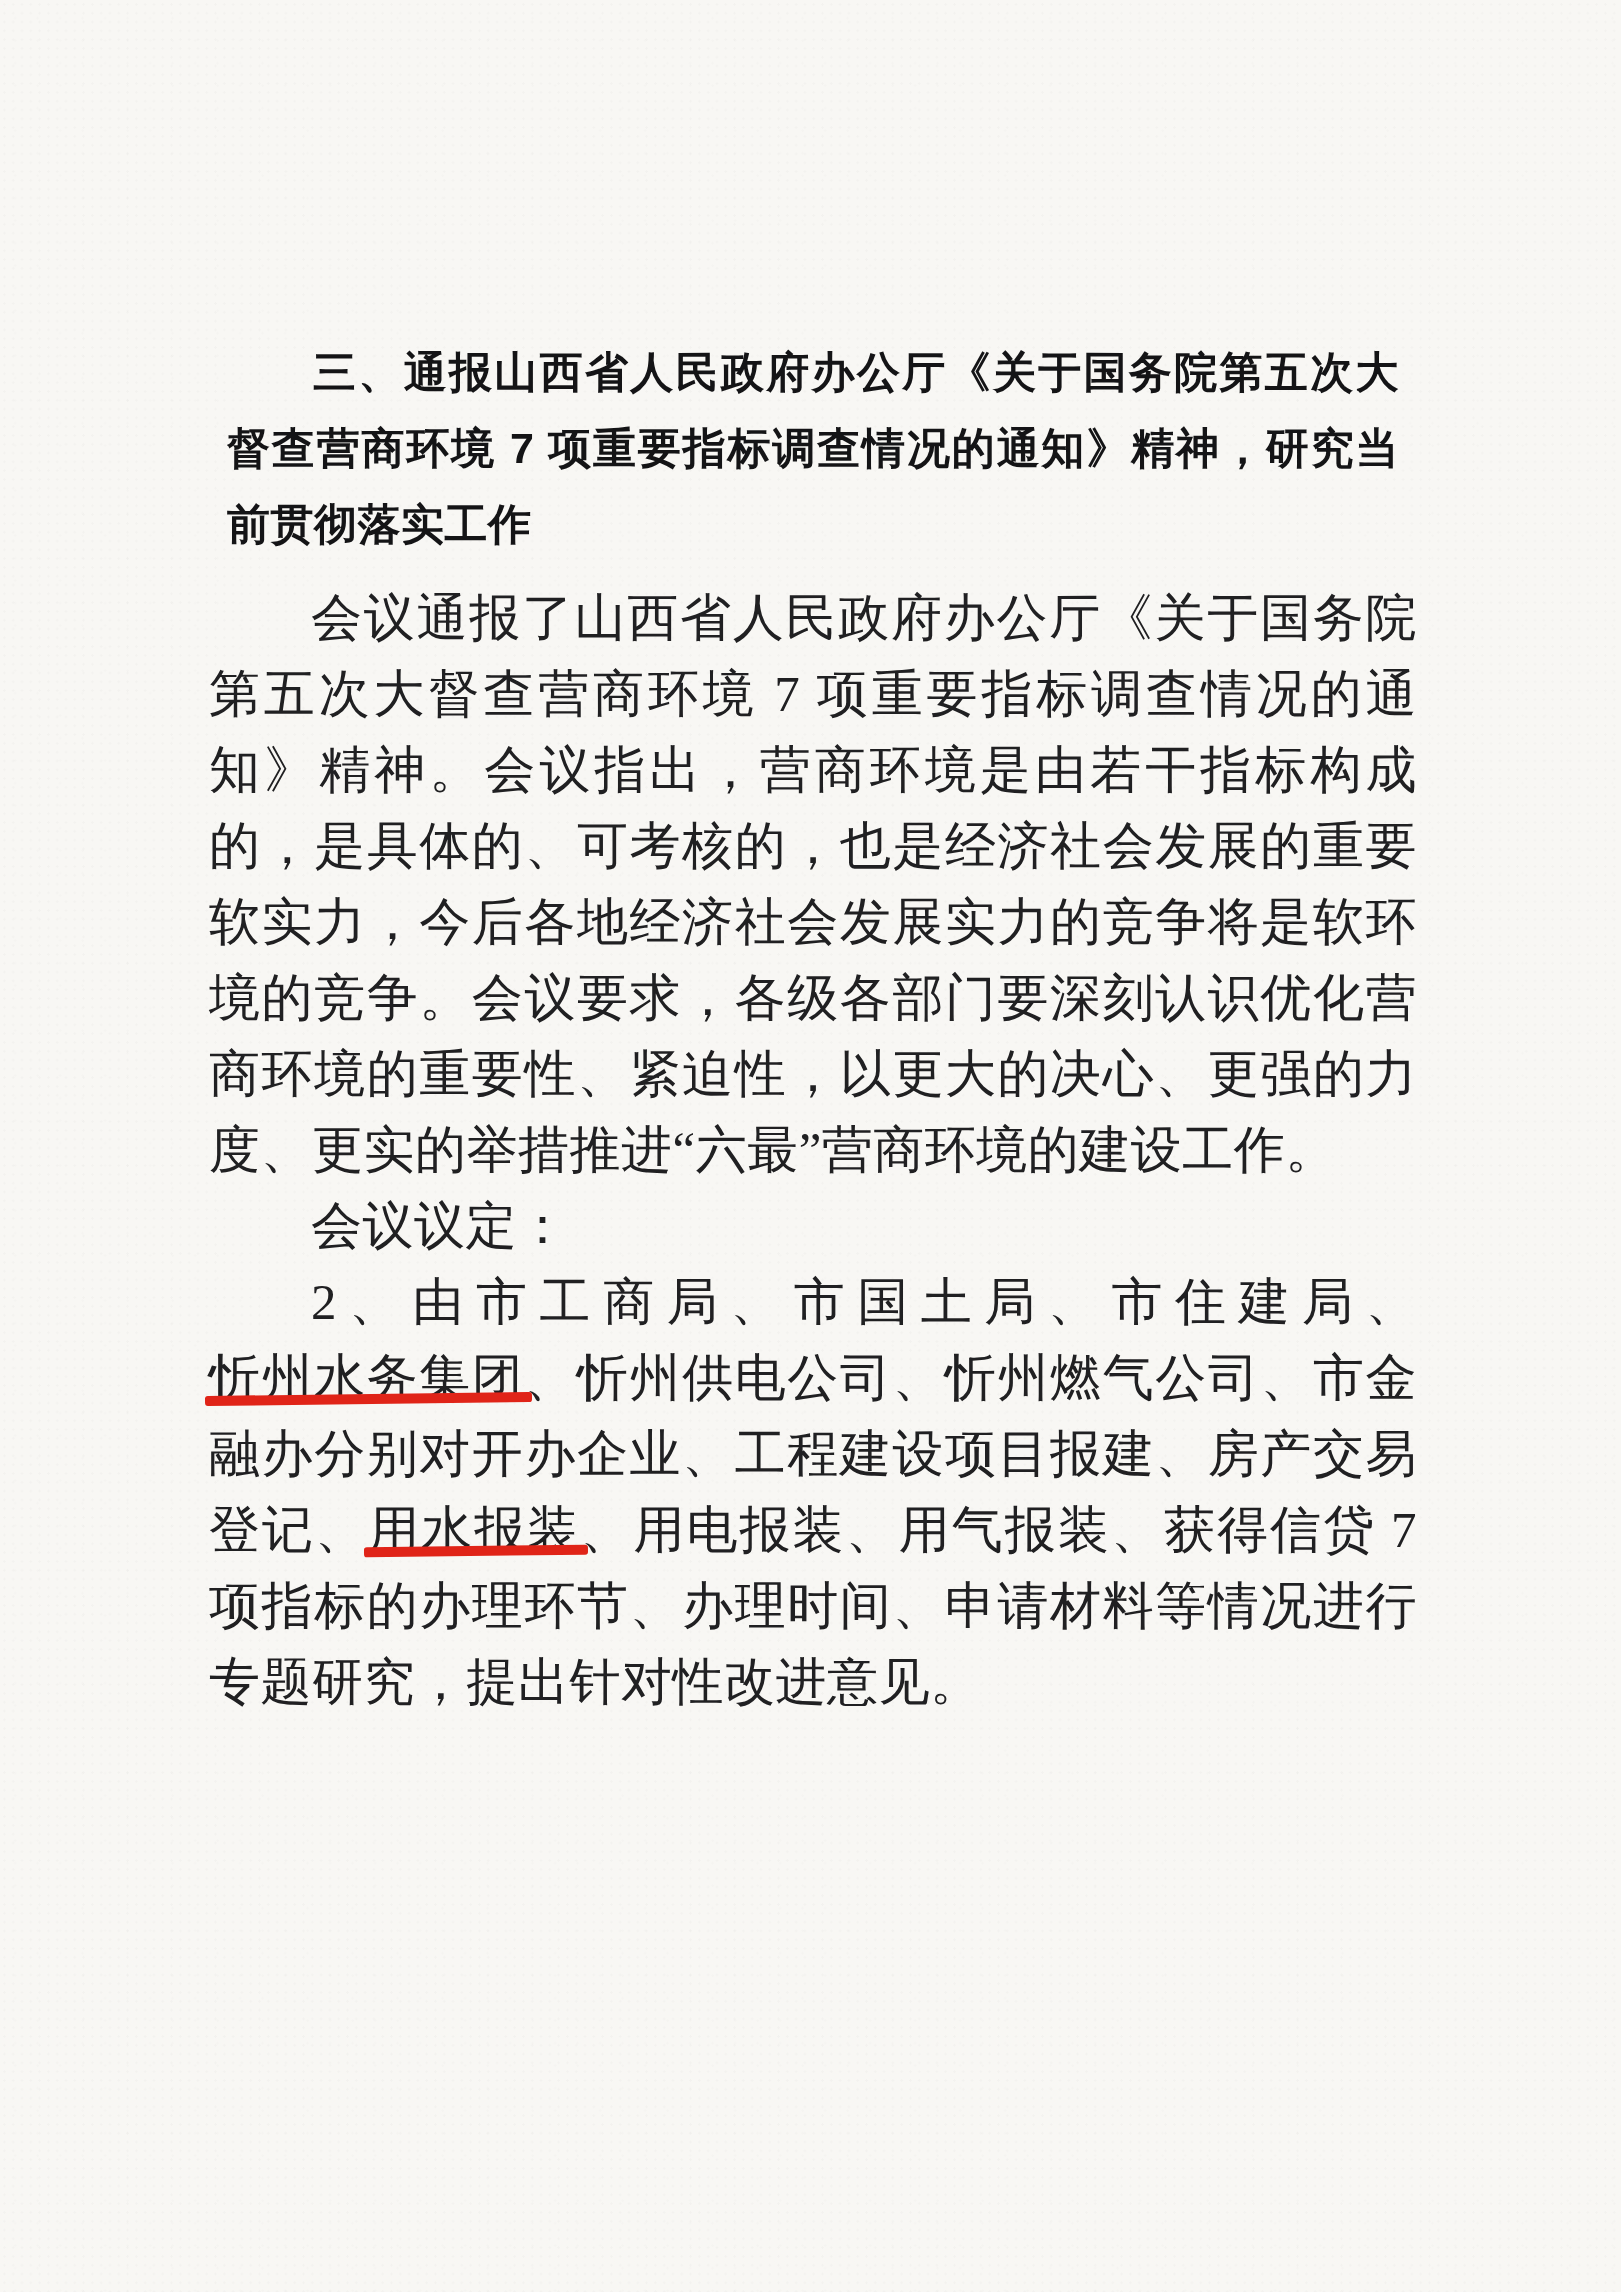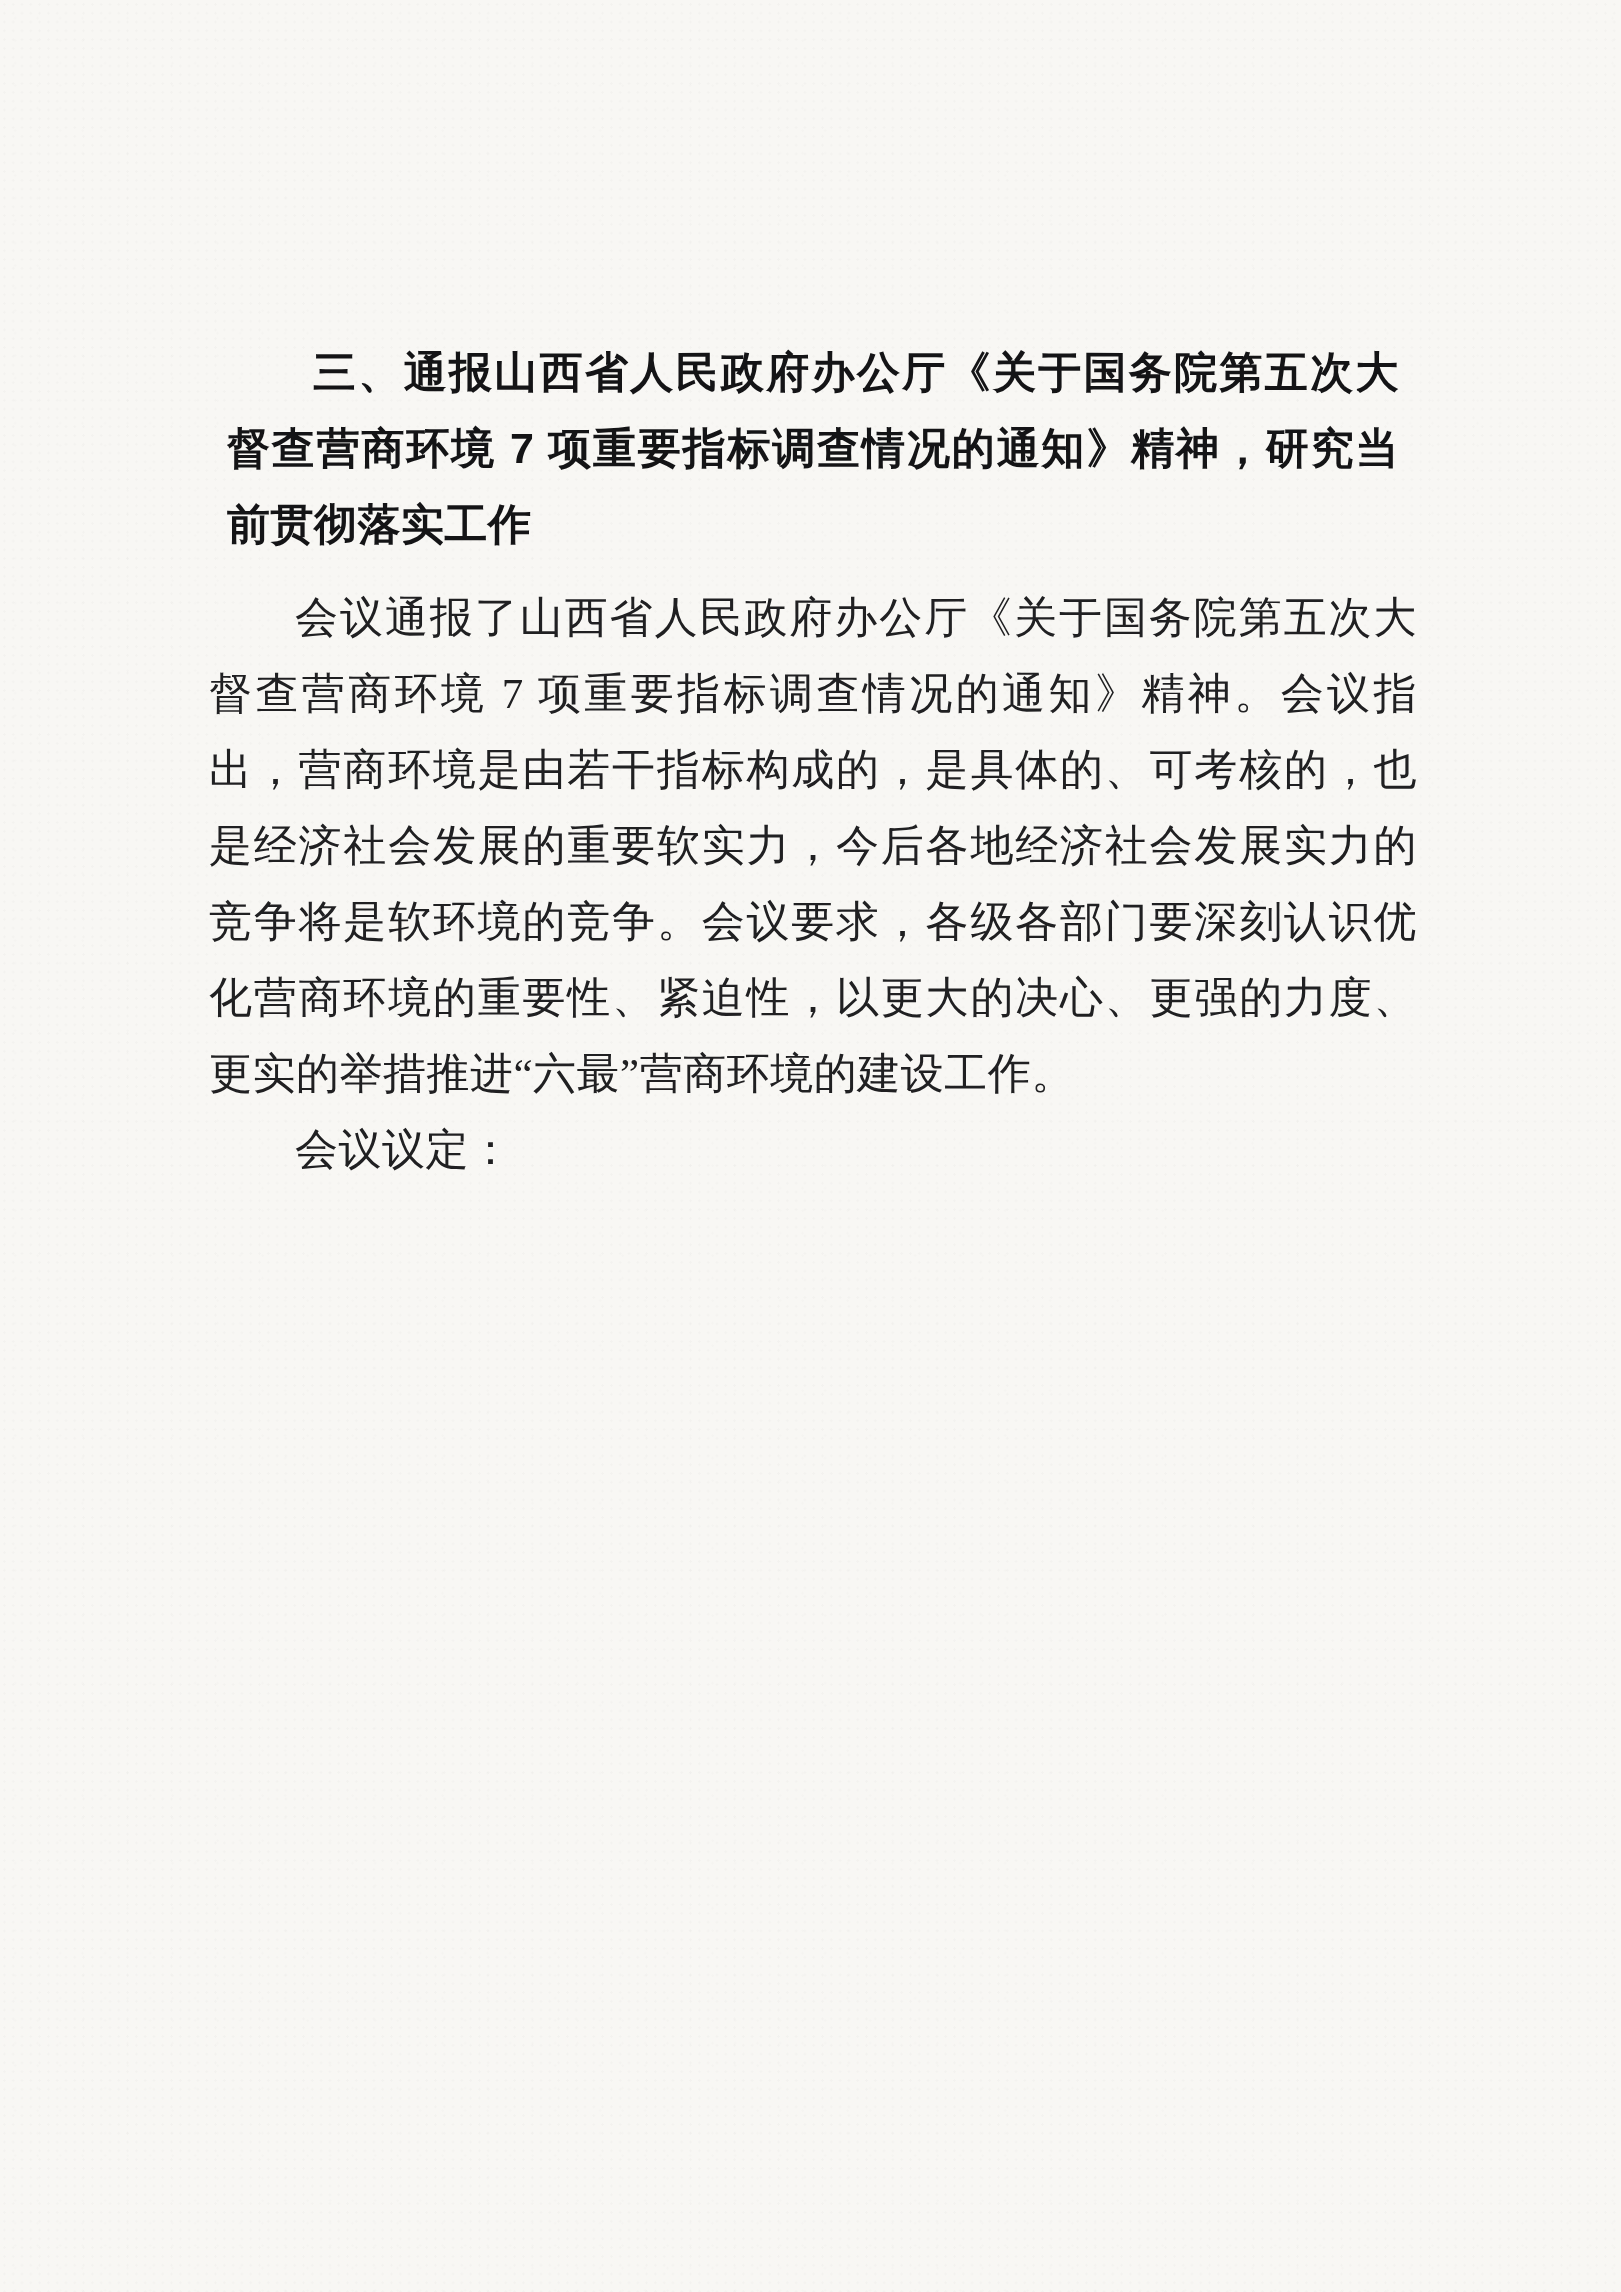--- a/index.html
+++ b/index.html
@@ -35,21 +35,21 @@
     letter-spacing: 0.5px;
     text-align: justify;
     text-indent: 2em;
     margin: 18px;
     color: #141416;
   }
 
   .para {
     font-family: "Liberation Serif", serif;
     font-weight: 400;
-    font-size: 43px;
+    font-size: 51px;
     line-height: 76px;
     letter-spacing: 0.5px;
     text-align: justify;
     text-indent: 2em;
     margin: 0;
     color: #202022;
   }
 
   .red-underline {
     position: relative;
@@ -73,16 +73,17 @@
 <div class="page">
   <div class="doc">
 
     <h2 class="heading">三、通报山西省人民政府办公厅《关于国务院第五次大督查营商环境 7 项重要指标调查情况的通知》精神，研究当前贯彻落实工作</h2>
 
     <p class="para">会议通报了山西省人民政府办公厅《关于国务院第五次大督查营商环境 7 项重要指标调查情况的通知》精神。会议指出，营商环境是由若干指标构成的，是具体的、可考核的，也是经济社会发展的重要软实力，今后各地经济社会发展实力的竞争将是软环境的竞争。会议要求，各级各部门要深刻认识优化营商环境的重要性、紧迫性，以更大的决心、更强的力度、更实的举措推进“六最”营商环境的建设工作。</p>
 
     <p class="para">会议议定：</p>
 
 
+    <p class="para"><span>2、由市工商局、市国土局、市住建局、</span><span class="red-underline">忻州水务集团</span><span>、忻州供电公司、忻州燃气公司、市金融办分别对开办企业、工程建设项目报建、房产交易登记、</span><span class="red-underline">用水报装</span><span>、用电报装、用气报装、获得信贷 7 项指标的办理环节、办理时间、申请材料等情况进行专题研究，提出针对性改进意见。</span></p>
 
   </div>
 </div>
 
 
 </body></html>

